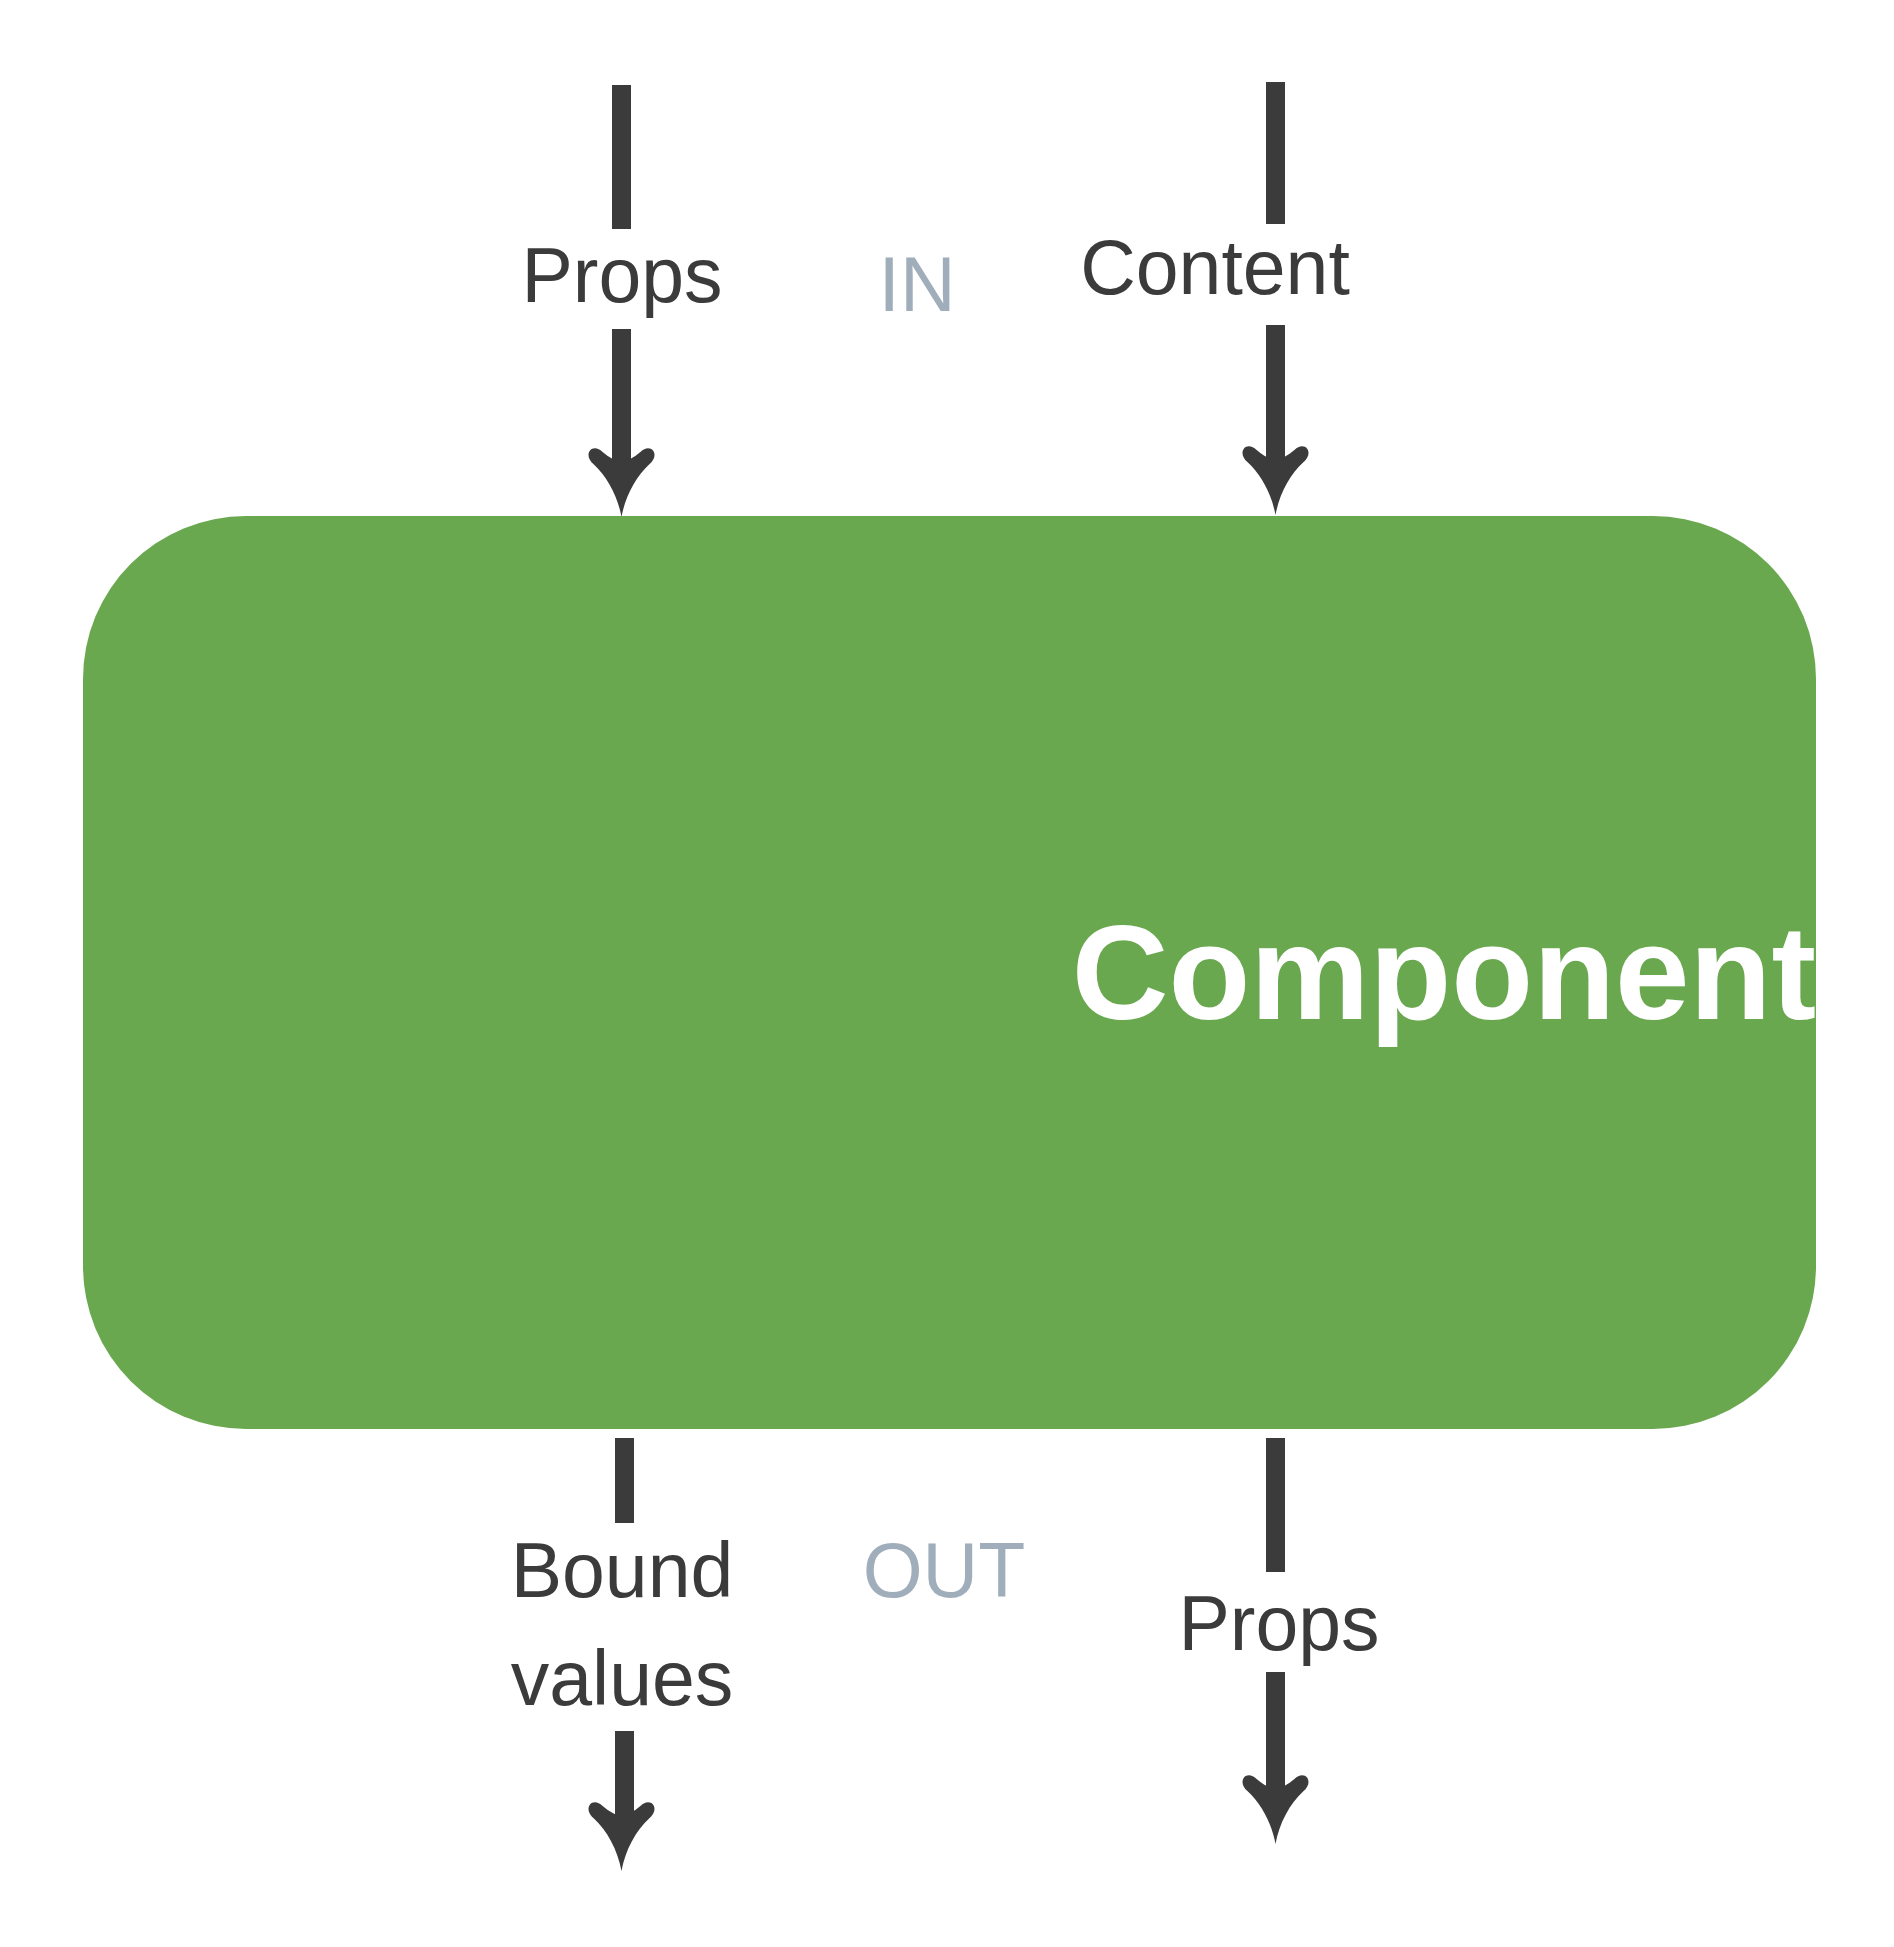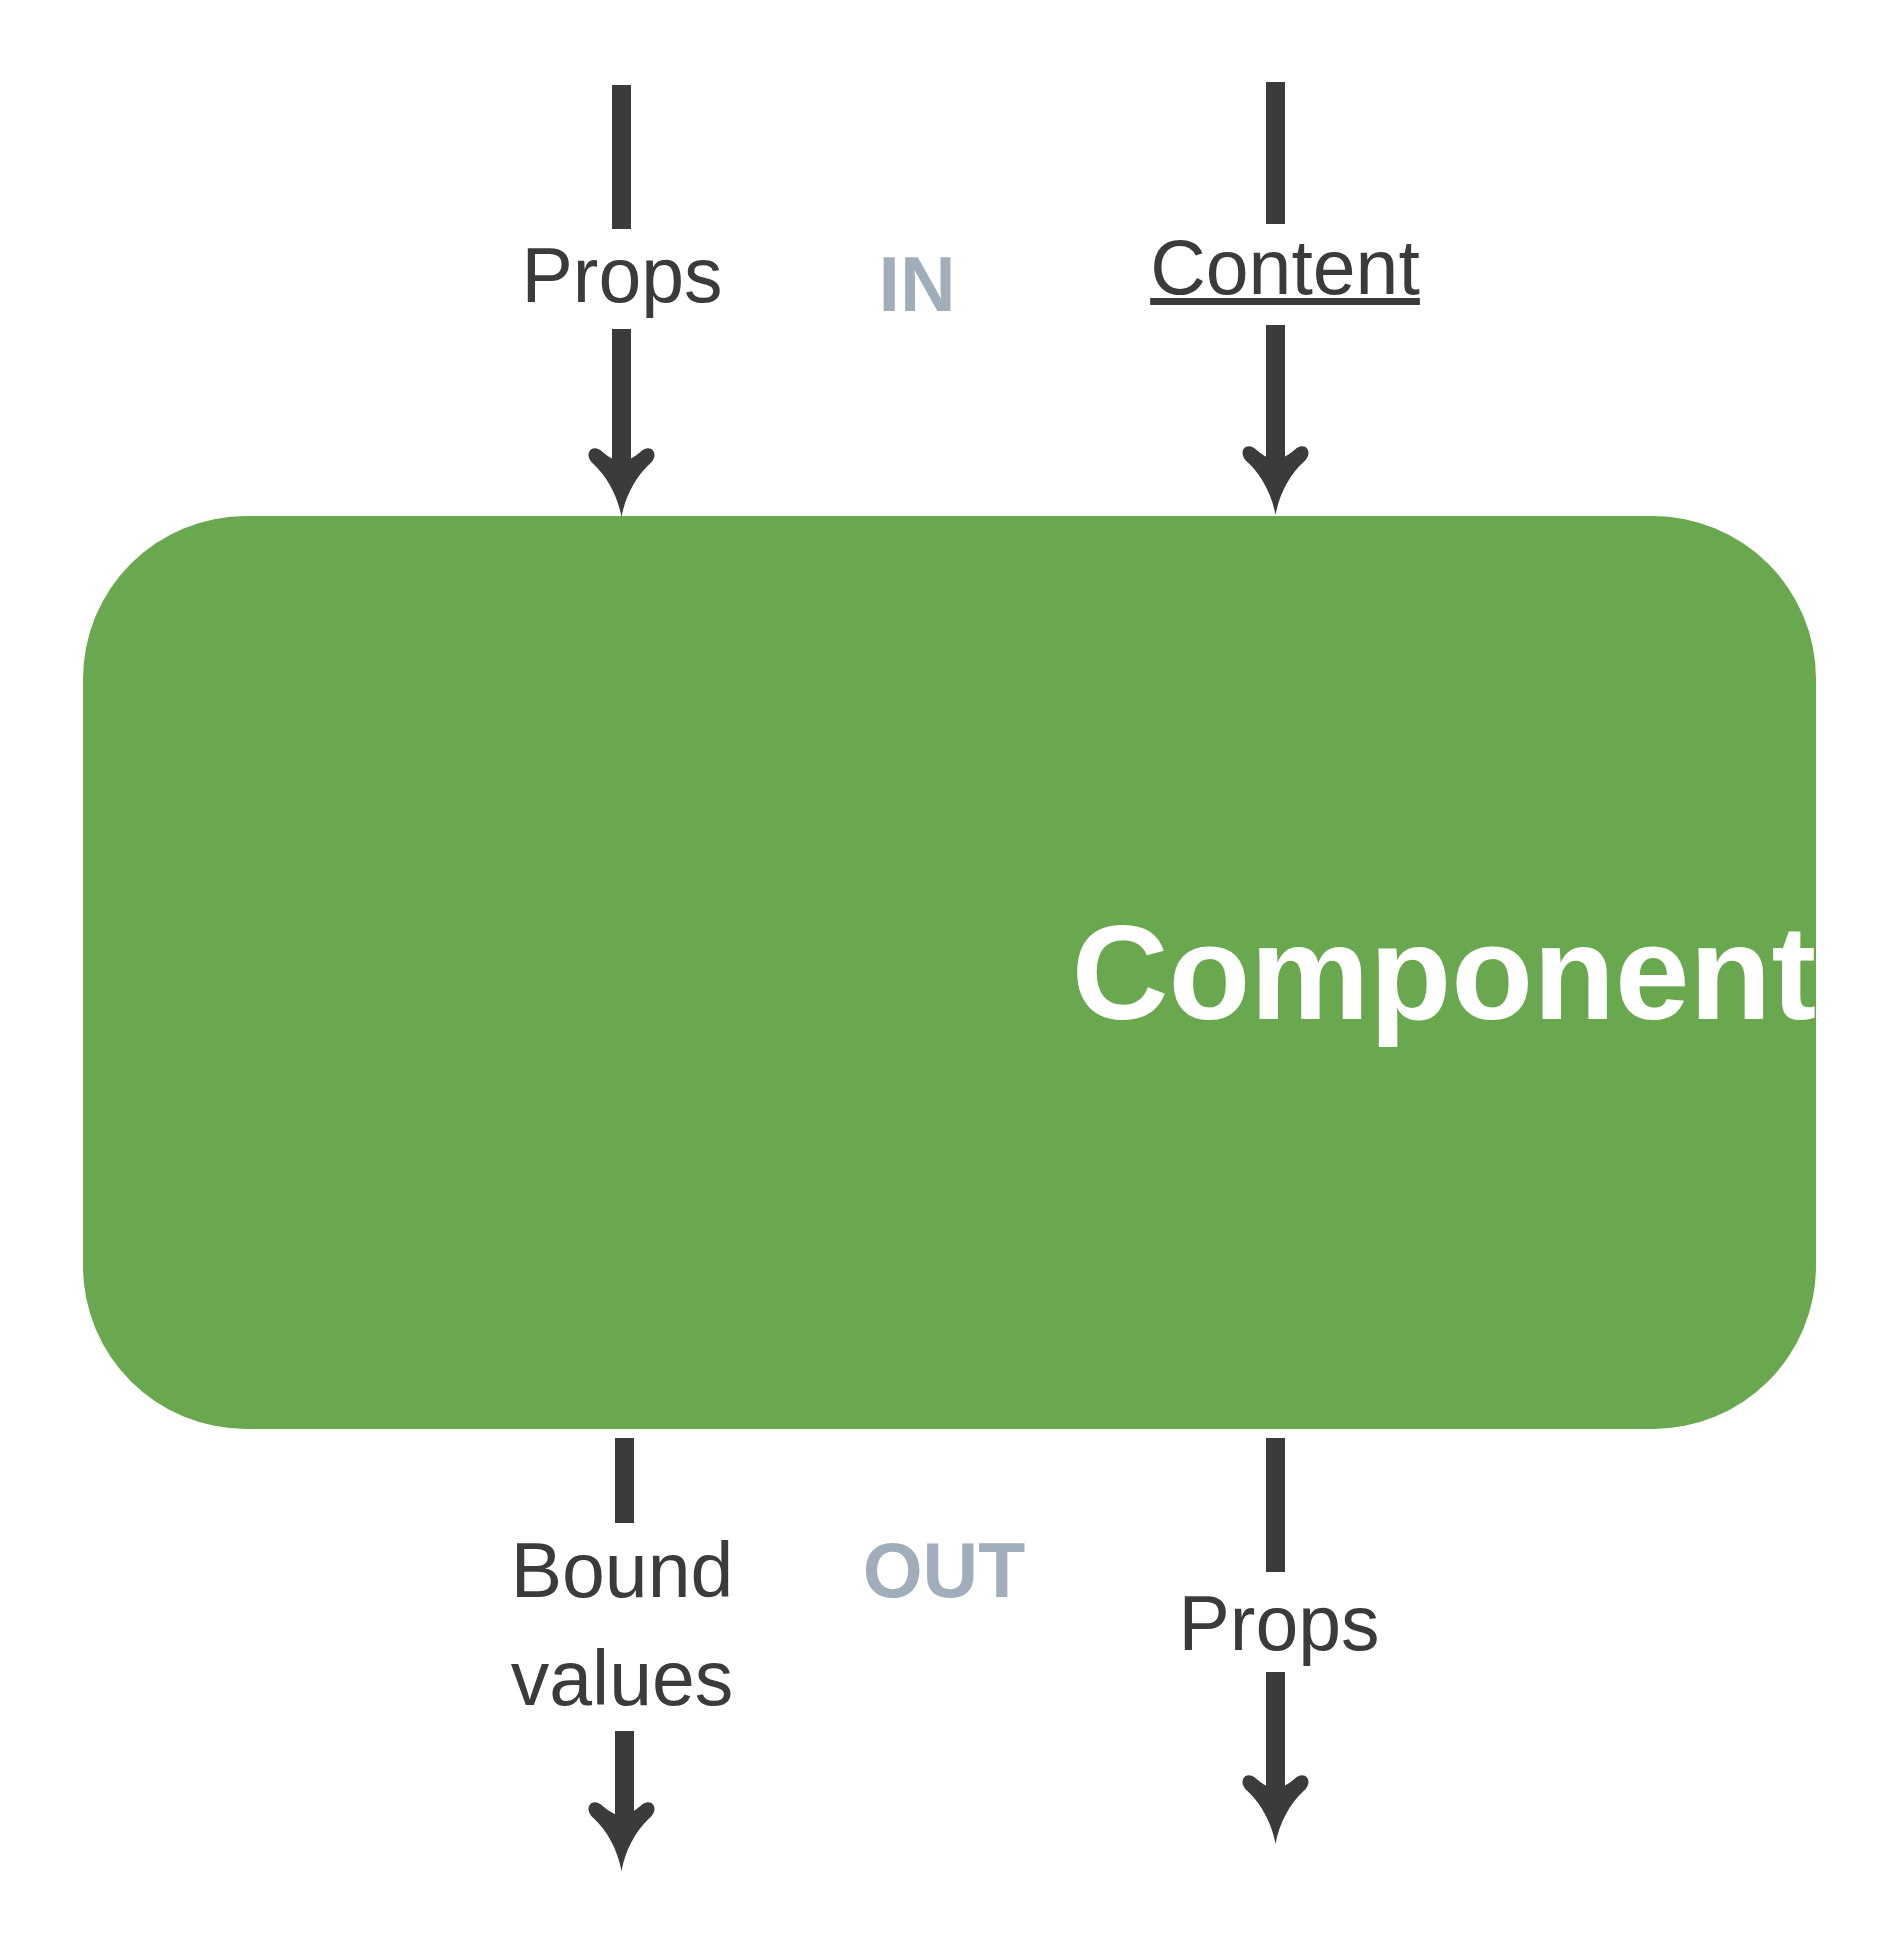--- a/index.html
+++ b/index.html
@@ -40,21 +40,21 @@
   .flow-label.wrap {
     white-space: normal;
     width: 327px;
     line-height: 108px;
   }
   .io-label {
     position: absolute;
     transform: translateX(-50%);
     font-size: 77px;
     line-height: 77px;
-    font-weight: bold;
+    font-weight: normal;
     color: var(--inout-color);
     white-space: nowrap;
   }
   .component-box {
     position: absolute;
     left: 83px;
     top: 516px;
     width: 1733px;
     height: 913px;
     background: var(--box-color);
@@ -72,21 +72,21 @@
   }
 
   
   .props-seg1 { left: 612px; top: 85px;  height: 144px; }
   .props-label { left: 622px; top: 237px; }
   .props-seg2 { left: 612px; top: 329px; height: 138px; }
   .props-head { left: 584px; top: 446px; }
 
   
   .content-seg1 { left: 1266px; top: 82px; height: 142px; }
-  .content-label { left: 1285px; top: 229px; text-decoration: underline; }
+  .content-label { left: 1215px; top: 229px; }
   .content-seg2 { left: 1266px; top: 325px; height: 140px; }
   .content-head { left: 1238px; top: 444px; }
 
   
   .in-label  { left: 917px; top: 246px; }
   .out-label { left: 944px; top: 1532px; }
 
   
   .bound-seg1 { left: 615px; top: 1438px; height: 85px; }
   .bound-label { left: 622px; top: 1516px; }

